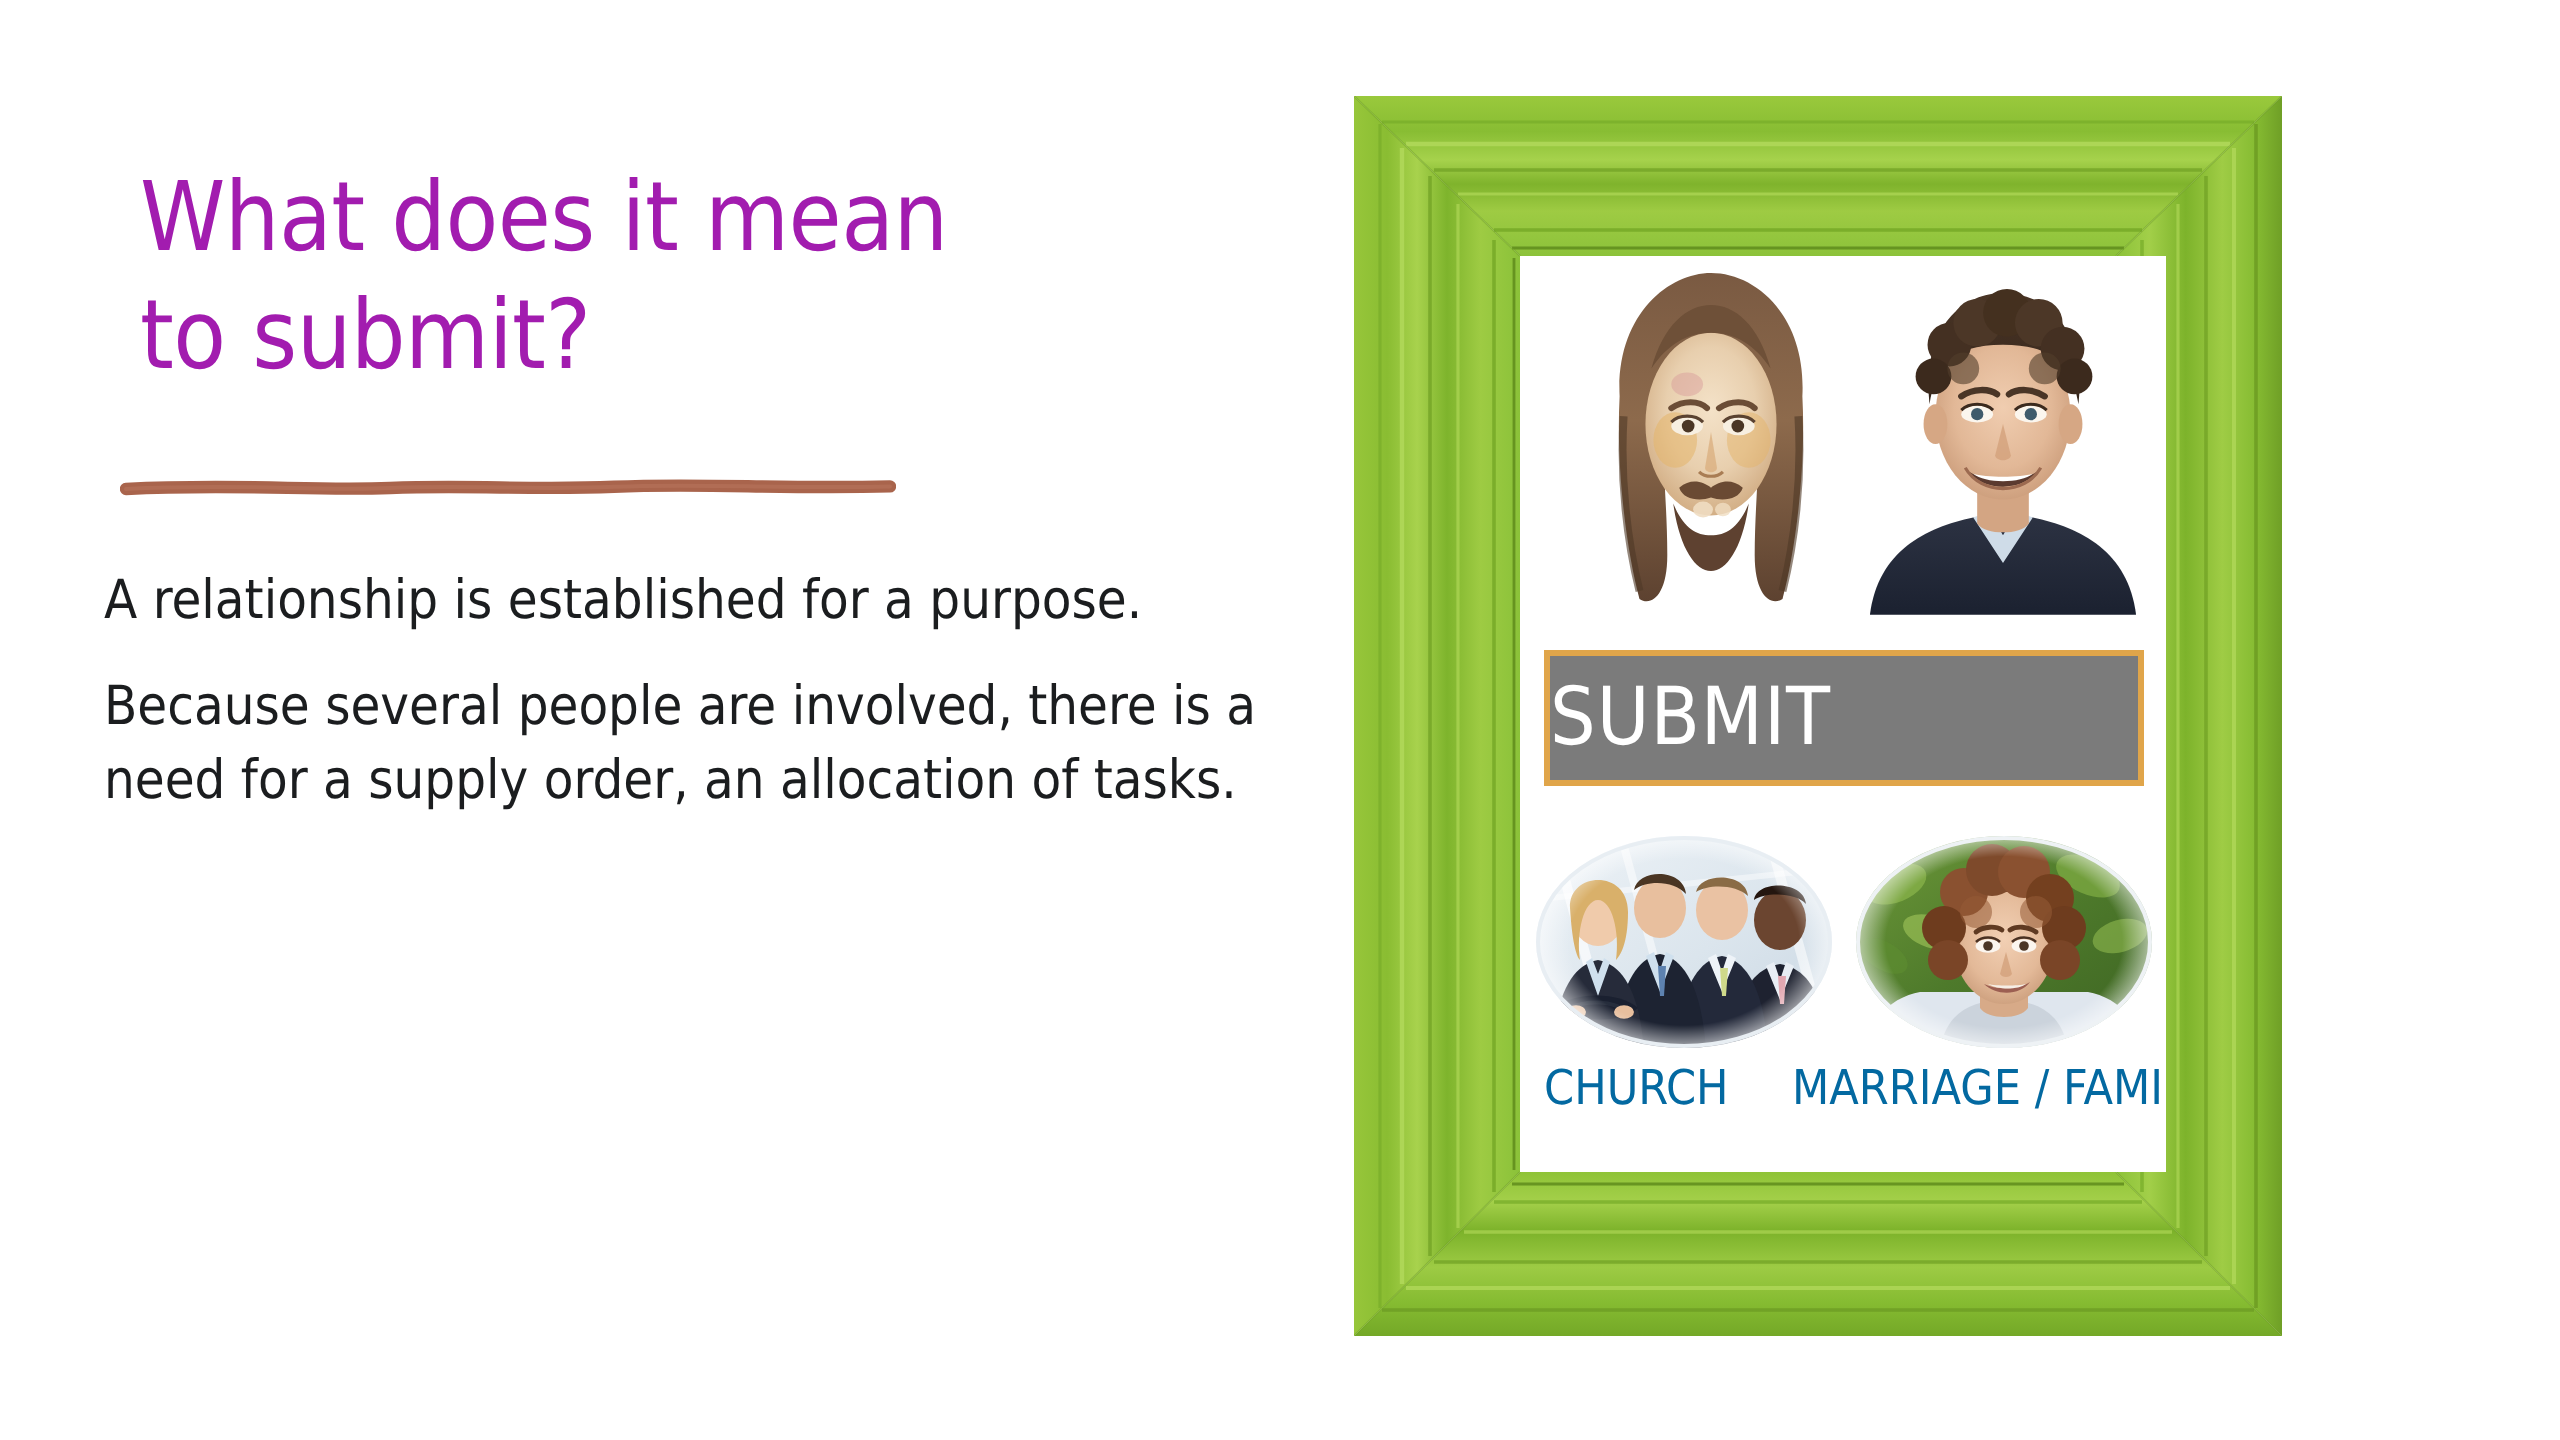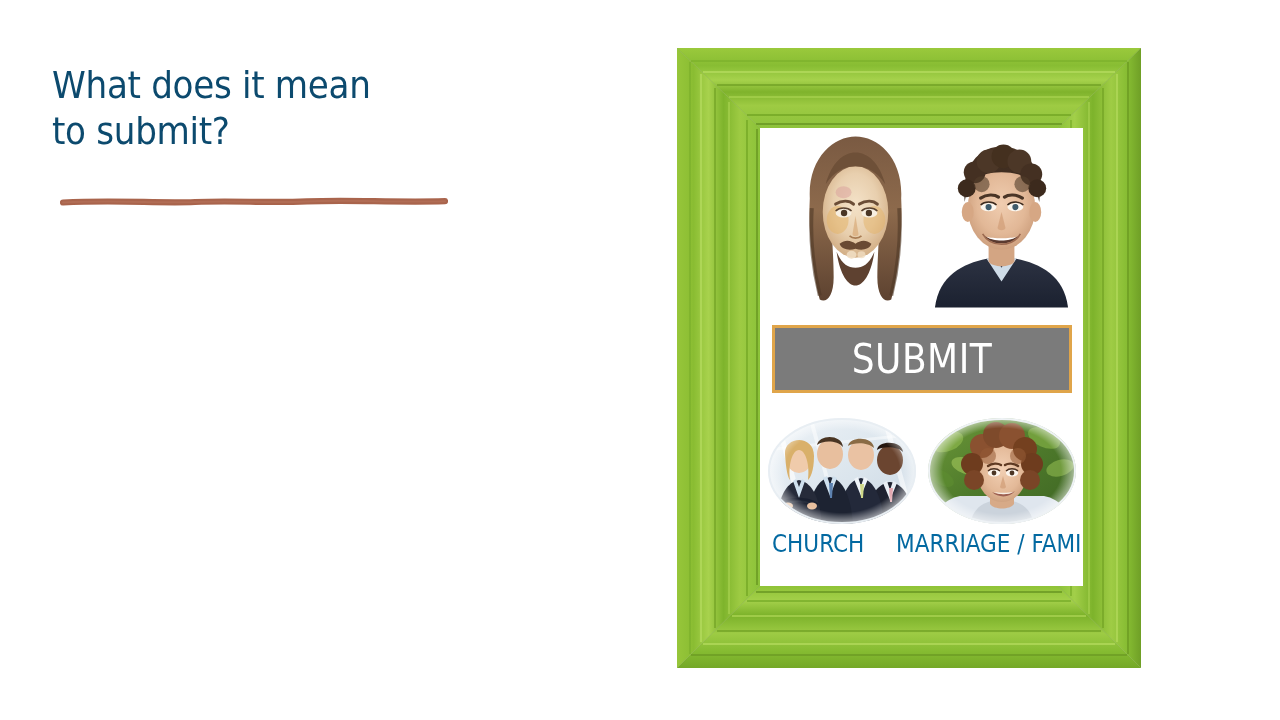--- a/index.html
+++ b/index.html
@@ -22,25 +22,25 @@
     position: absolute;
     left: 52px;
     top: 62px;
     width: 610px;
   }
 
   .slide-title {
     font-family: "DejaVu Sans Condensed", "Liberation Sans Narrow", "Liberation Sans", sans-serif;
     font-stretch: condensed;
     font-weight: 300;
-    font-size: 38px;
+    font-size: 48px;
     line-height: 1.22;
-    color: #0c4a6e;
+    color: #a21caf;
     letter-spacing: -0.3px;
-    margin: 0;
+    margin: 18px;
     white-space: pre-line;
   }
 
   .divider-wrap {
     position: relative;
     height: 26px;
     margin-top: 38px;
     margin-left: 8px;
     width: 388px;
   }
@@ -101,21 +101,20 @@
     position: absolute;
     left: 12px;
     top: 197px;
     width: 300px;
     height: 68px;
     background: #7b7b7b;
     border: 3px solid #e0a54a;
     box-sizing: border-box;
     display: flex;
     align-items: center;
-    justify-content: center;
   }
   .submit-label {
     font-family: "DejaVu Sans Condensed", "Liberation Sans Narrow", "Liberation Sans", sans-serif;
     font-stretch: condensed;
     font-weight: 400;
     font-size: 40px;
     color: #ffffff;
     letter-spacing: 0.5px;
     line-height: 1;
   }
@@ -163,20 +162,24 @@
     <h1 class="slide-title">What does it mean
 to submit?</h1>
 
     <div class="divider-wrap">
       <svg class="divider-squiggle" viewBox="0 0 388 16">
         <path d="M3,9.5 C60,6.6 96,10.6 135,9.0 C176,7.3 205,10.2 247,8.4 C291,6.5 330,9.6 385,8.2" fill="none" stroke="#a9644c" stroke-width="6.2" stroke-linecap="round"></path>
         <path d="M3,9.5 C60,6.6 96,10.6 135,9.0 C176,7.3 205,10.2 247,8.4 C291,6.5 330,9.6 385,8.2" fill="none" stroke="#b8755c" stroke-width="2.0" stroke-linecap="round" opacity="0.55"></path>
       </svg>
     </div>
 
+    <div class="body-block">
+      <p class="body-line">A relationship is established for a purpose.</p>
+      <p class="body-line">Because several people are involved, there is a need for a supply order, an allocation of tasks.</p>
+    </div>
   </div>
 
   <div class="frame-outer">
 
     <svg class="frame-svg" viewBox="0 0 464 620" preserveAspectRatio="none">
       <defs>
         <linearGradient id="gTop" x1="0" y1="0" x2="0" y2="1">
           <stop offset="0%" stop-color="#9ac93c"></stop>
           <stop offset="22%" stop-color="#88bd33"></stop>
           <stop offset="40%" stop-color="#a6d24c"></stop>

